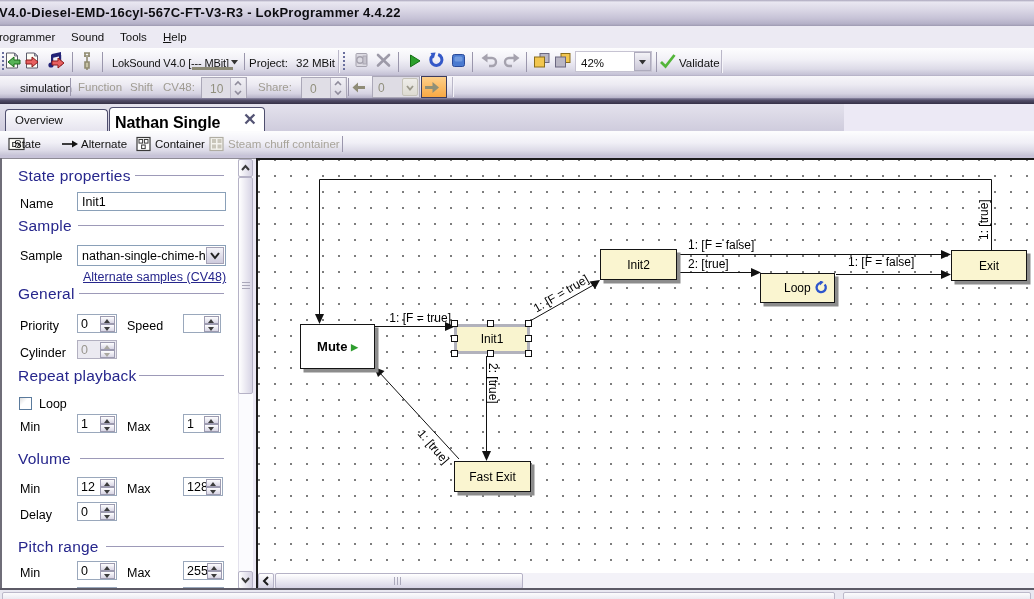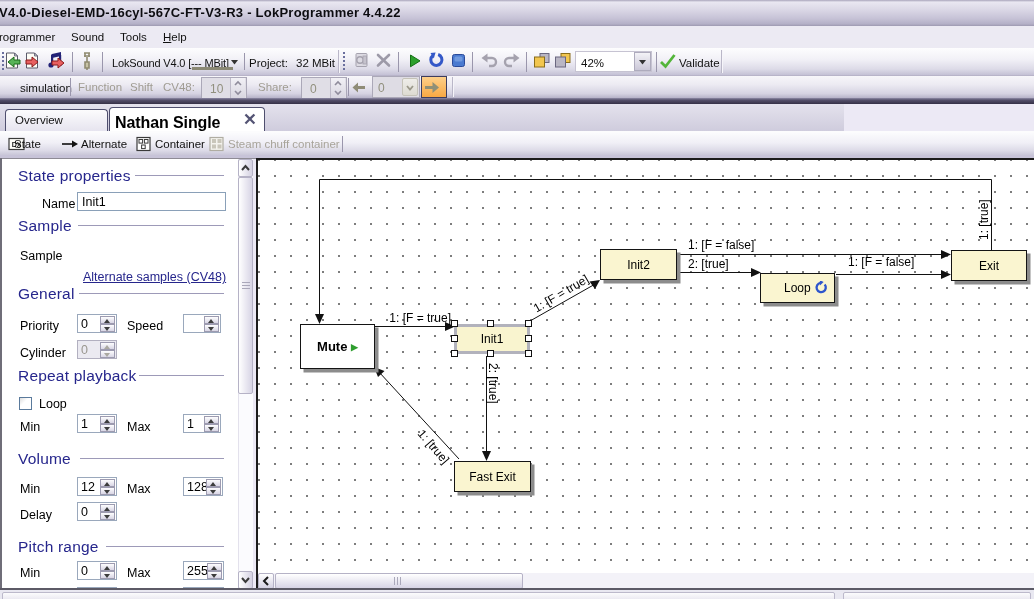--- a/index.html
+++ b/index.html
@@ -359,25 +359,31 @@
 </div>
 
 <div class="abs" id="lavstrip"></div>
 <div class="abs" id="paneltop"></div>
 <div class="abs" id="leftframe"></div>
 
 <div class="abs" id="panel">
 
   <div class="hdr" style="left:16px; top:8px;text-align:right;">State properties</div>
   <div class="hline" style="left:133px; top:16px; width:89px;"></div>
-  <div class="lbl" style="left:18px; top:38px;margin-left:22px;">Name</div>
+  <div class="lbl" style="left:18px; top:38px;">Name</div>
   <div class="txtin" style="left:75px; top:33px; width:149px; height:19px;">Init1</div>
   <div class="hdr" style="left:16px; top:58px;">Sample</div>
   <div class="hline" style="left:76px; top:66px; width:146px;"></div>
   <div class="lbl" style="left:18px; top:90px;">Sample</div>
+  <div id="samplesel" style="left:75px; top:86px; width:149px; height:21px;">
+    <div class="v">nathan-single-chime-h</div>
+    <div id="ddbtn"><svg width="16" height="15">
+          <path d="M4 5 L8 10 L12 5" fill="none" stroke="#222" stroke-width="2"></path>
+        </svg></div>
+  </div>
   <div class="link" style="left:81px; top:111px;">Alternate samples (CV48)</div>
   <div class="hdr" style="left:16px; top:126px;">General</div>
   <div class="hline" style="left:77px; top:134px; width:145px;"></div>
 
   <div class="lbl" style="left:18px; top:160px;">Priority</div>
   <div class="spin" style="left:75px; top:155px; width:40px;">
     <div class="v">0</div>
     <div class="sbtns">
         <div class="sb up">
           <div class="tri-u"></div>

